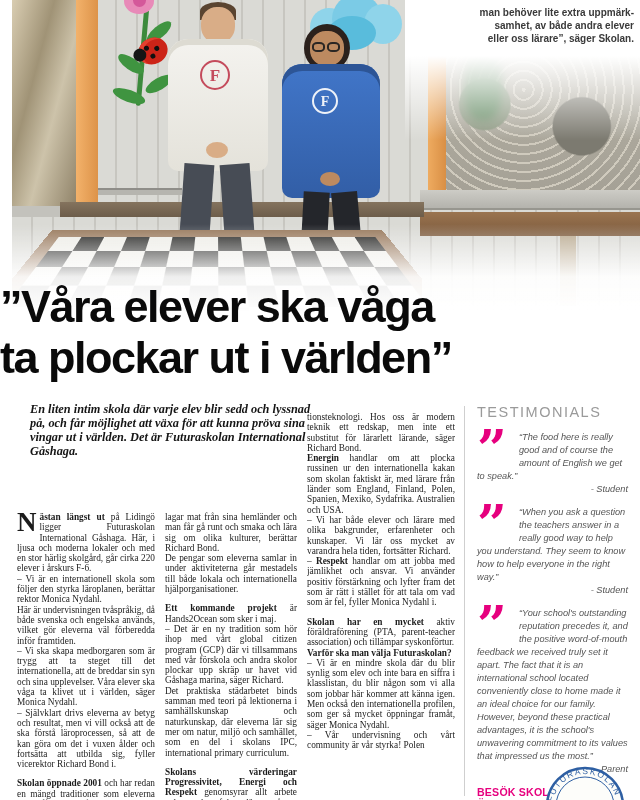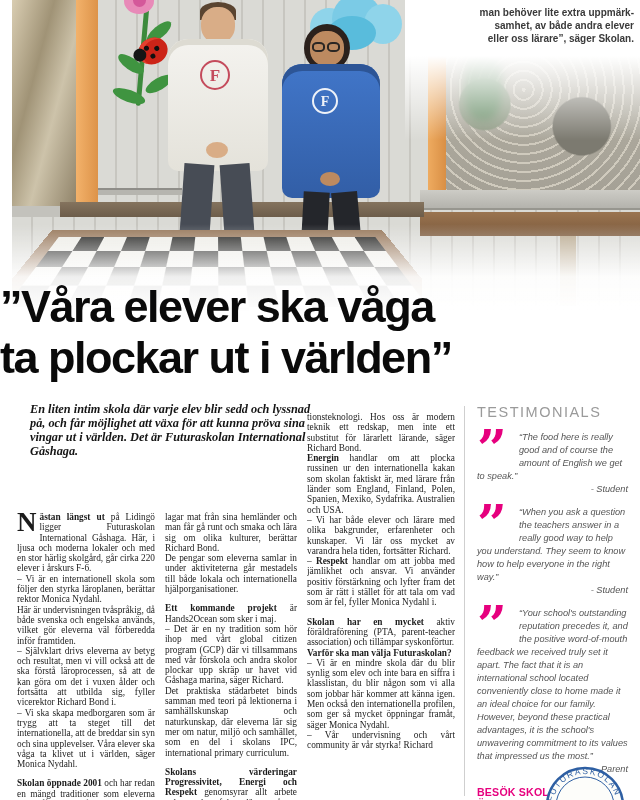--- a/index.html
+++ b/index.html
@@ -231,43 +231,43 @@
   </div>
 
   <div class="lead">
     <p>En liten intim skola där varje elev blir sedd och lyssnad på, och får möjlighet att växa för att kunna pröva sina vingar ut i världen. Det är Futuraskolan International Gåshaga.</p>
   </div>
 
   <div class="col col1">
     <p><span class="dropcap">N</span><span class="b">ästan längst ut</span><span> på Lidingö ligger Futuraskolan International Gåshaga. Här, i ljusa och moderna lokaler och med en stor härlig skolgård, går cirka 220 elever i årskurs F-6.</span></p>
     <p>– Vi är en internationell skola som följer den styrka läroplanen, berättar rektor Monica Nydahl.</p>
     <p>Här är undervisningen tvåspråkig, då både svenska och engelska används, vilket gör eleverna väl förberedda inför framtiden.</p>
+    <p>– Vi ska skapa medborgaren som är trygg att ta steget till det internationella, att de breddar sin syn och sina upplevelser. Våra elever ska våga ta klivet ut i världen, säger Monica Nydahl.</p>
     <p>– Självklart drivs eleverna av betyg och resultat, men vi vill också att de ska förstå läroprocessen, så att de kan göra om det i vuxen ålder och fortsätta att utbilda sig, fyller vicerektor Richard Bond i.</p>
-    <p>– Vi ska skapa medborgaren som är trygg att ta steget till det internationella, att de breddar sin syn och sina upplevelser. Våra elever ska våga ta klivet ut i världen, säger Monica Nydahl.</p>
     <p class="gap"><span class="b">Skolan öppnade 2001</span><span> och har redan en mängd traditioner som eleverna själva får upprätthålla och arrangera, som tex julbasar,</span></p>
   </div>
 
   <div class="col col2">
     <p>lagar mat från sina hemländer och man får gå runt och smaka och lära sig om olika kulturer, berättar Richard Bond.</p>
     <p>De pengar som eleverna samlar in under aktiviteterna går mestadels till både lokala och internationella hjälporganisationer.</p>
     <p class="gap"><span class="b">Ett kommande projekt</span><span> är Hands2Ocean som sker i maj.</span></p>
     <p>– Det är en ny tradition som hör ihop med vårt global citizen program (GCP) där vi tillsammans med vår förskola och andra skolor plockar upp skräp ur havet vid Gåshaga marina, säger Richard.</p>
     <p>Det praktiska städarbetet binds samman med teori på lektionerna i samhällskunskap och naturkunskap, där eleverna lär sig mer om natur, miljö och samhället, som en del i skolans IPC, international primary curriculum.</p>
     <p class="gap"><span class="b">Skolans värderingar Progressivitet, Energi och Respekt</span><span> genomsyrar allt arbete och mycket fokus läggs på att eleverna ska förstå och kunna förmedla nyt-</span></p>
   </div>
 
   <div class="col col3">
     <p>tionsteknologi. Hos oss är modern teknik ett redskap, men inte ett substitut för lärarlett lärande, säger Richard Bond.</p>
     <p><span class="b">Energin</span><span> handlar om att plocka russinen ur den internationella kakan som skolan faktiskt är, med lärare från länder som England, Finland, Polen, Spanien, Mexiko, Sydafrika. Australien och USA.</span></p>
     <p>– Vi har både elever och lärare med olika bakgrunder, erfarenheter och kunskaper. Vi lär oss mycket av varandra hela tiden, fortsätter Richard.</p>
     <p><span>– </span><span class="b">Respekt</span><span> handlar om att jobba med jämlikhet och ansvar. Vi använder positiv förstärkning och lyfter fram det som är rätt i stället för att tala om vad som är fel, fyller Monica Nydahl i.</span></p>
     <p class="gap"><span class="b">Skolan har en mycket</span><span> aktiv föräldraförening (PTA, parent-teacher association) och tillämpar syskonförtur.</span></p>
     <p class="b">Varför ska man välja Futuraskolan?</p>
     <p>– Vi är en mindre skola där du blir synlig som elev och inte bara en siffra i klasslistan, du blir någon som vi alla som jobbar här kommer att känna igen. Men också den internationella profilen, som ger så mycket öppningar framåt, säger Monica Nydahl.</p>
-    <p>– Vår undervisning och vårt community är vår styrka! Richard</p>
+    <p>– Vår undervisning och vårt community är vår styrka! Polen</p>
   </div>
 
   <div class="divider"></div>
 
   <div class="sidebar">
     <div class="sb-title">TESTIMONIALS</div>
 
     <div class="tq">
       <span class="qmark">”</span>
       <div class="ttext">“The food here is really good and of course the amount of English we get to speak.”</div>

